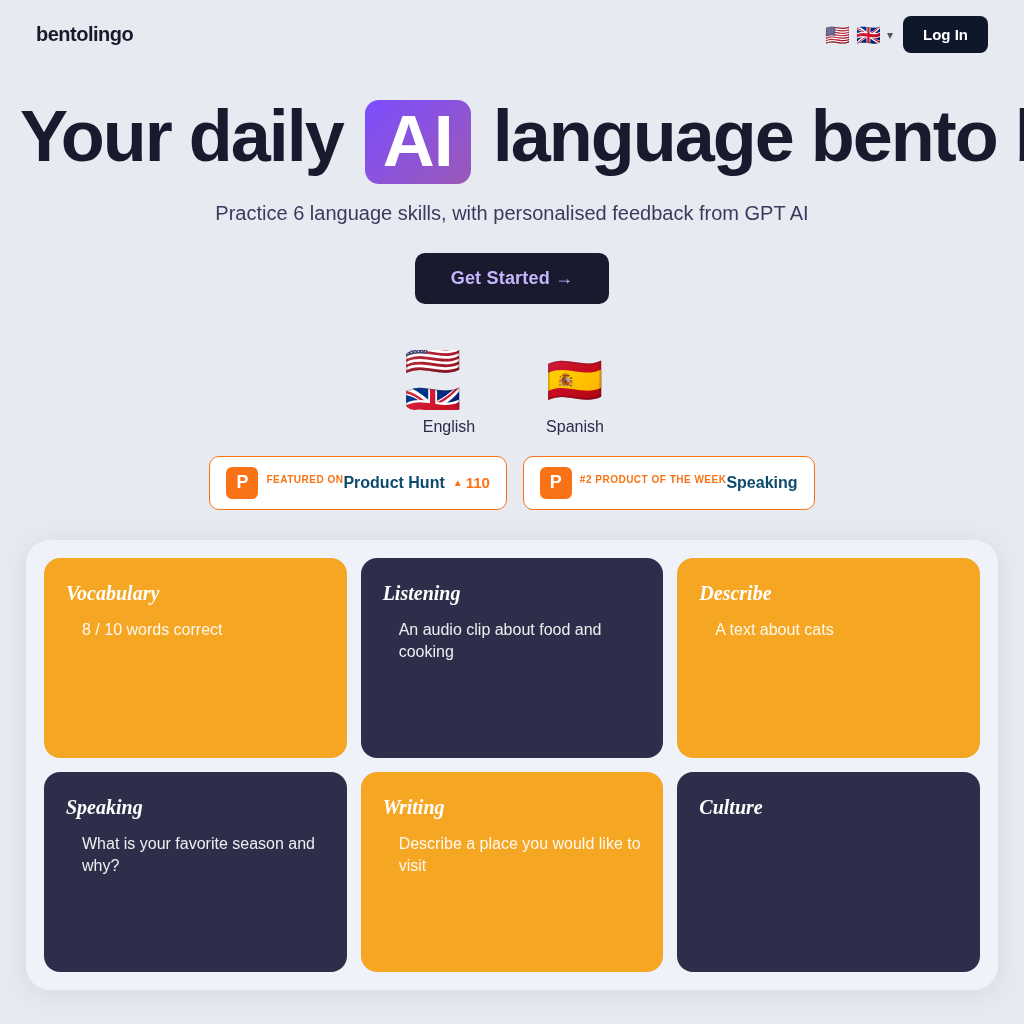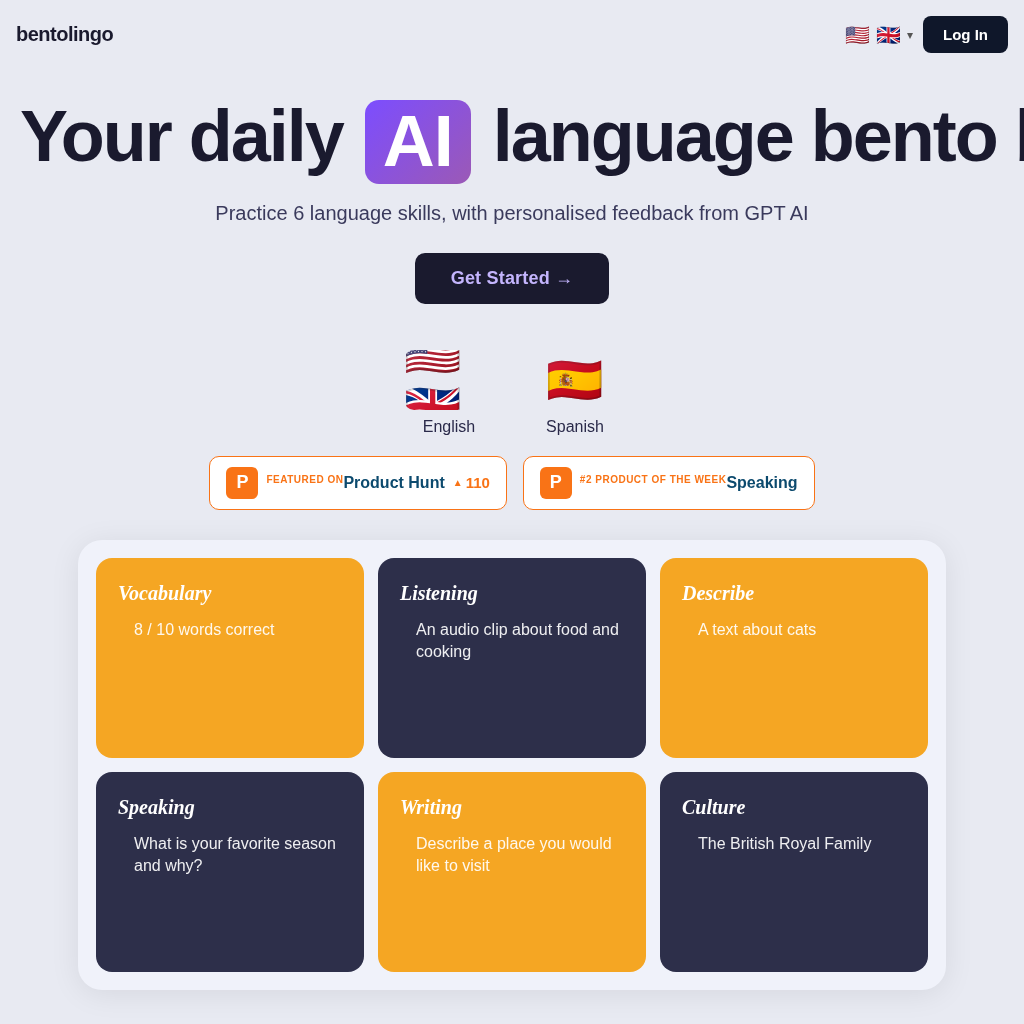--- a/index.html
+++ b/index.html
@@ -8,21 +8,21 @@
       background: #e8eaf2;
       min-height: 1024px;
       overflow-x: hidden;
     }
 
     
     .navbar {
       display: flex;
       align-items: center;
       justify-content: space-between;
-      padding: 16px 16px;
+      padding: 16px 36px;
       background: #e8eaf2;
     }
     .nav-logo {
       font-size: 20px;
       font-weight: 700;
       color: #1a1a2e;
       letter-spacing: -0.5px;
     }
     .nav-right {
       display: flex;
@@ -189,21 +189,21 @@
       padding: 0 20px;
     }
     .bento-grid {
       background: #f0f2fa;
       border-radius: 24px;
       padding: 18px;
       display: grid;
       grid-template-columns: repeat(3, 1fr);
       grid-template-rows: auto auto;
       gap: 14px;
-      width: 868px;
+      width: 972px;
       box-shadow: 0 4px 30px rgba(0,0,0,0.08);
     }
     .bento-card {
       border-radius: 16px;
       padding: 24px 22px;
       min-height: 200px;
       cursor: pointer;
     }
     .bento-card.orange {
       background: #f5a623;
@@ -303,16 +303,15 @@
     <div class="bento-card dark">
       <div class="card-title">Speaking</div>
       <div class="card-desc">What is your favorite season and why?</div>
     </div>
     <div class="bento-card orange">
       <div class="card-title">Writing</div>
       <div class="card-desc">Describe a place you would like to visit</div>
     </div>
     <div class="bento-card dark">
       <div class="card-title">Culture</div>
-      <div class="card-desc">The British Royal Family</div>
     </div>
   </div>
 </div>
 
 </body></html>

